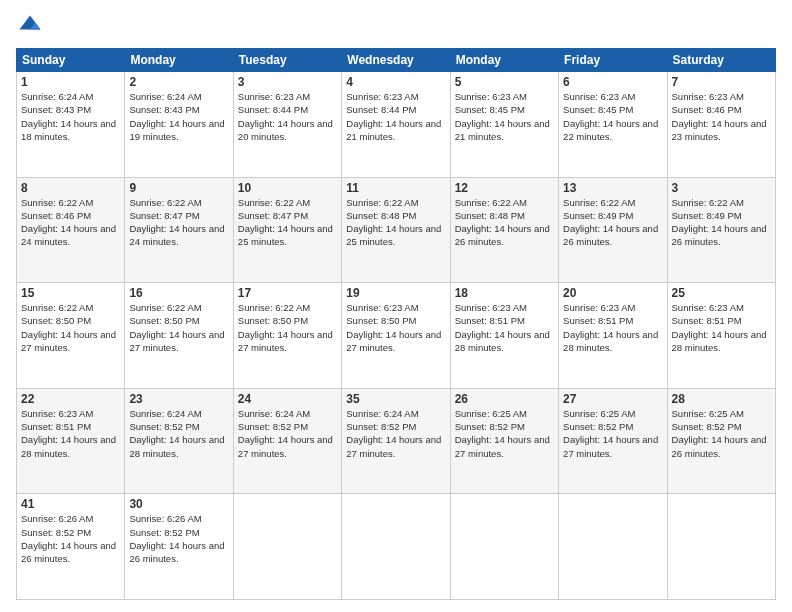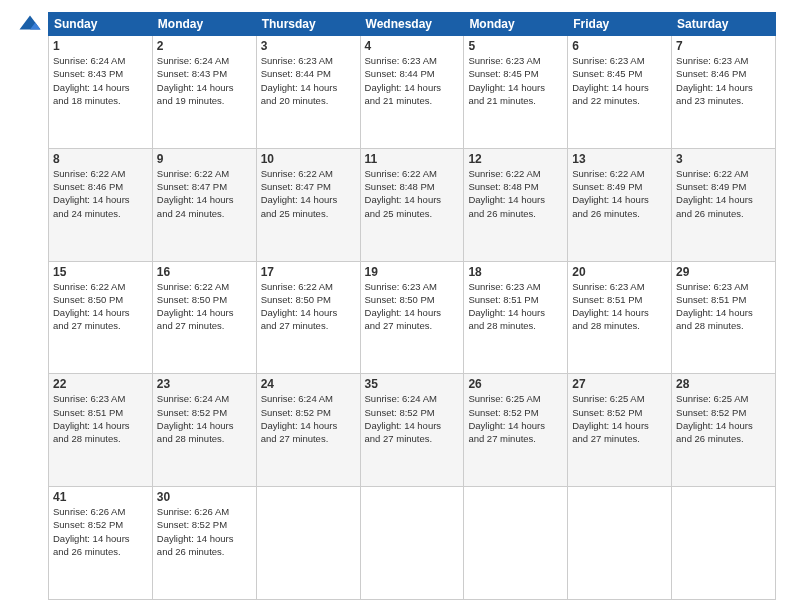--- a/index.html
+++ b/index.html
@@ -9,21 +9,21 @@
       background: #fff;
       font-family: Arial, sans-serif;
       font-size: 11px;
       overflow: hidden;
     }
     .page {
       width: 792px;
       height: 612px;
       padding: 12px 16px;
       display: flex;
-      flex-direction: row;
+      flex-direction: column;
     }
     .header {
       display: flex;
       justify-content: space-between;
       align-items: flex-start;
       margin-bottom: 8px;
     }
     .logo {
       display: flex;
       align-items: center;
@@ -121,21 +121,21 @@
       <div class="month-title"></div>
       <div class="location"></div>
     </div>
   </div>
 
   <table class="calendar-table">
     <thead>
       <tr id="header-row">
           <th>Sunday</th>
           <th>Monday</th>
-          <th>Thursday</th>
+          <th>Tuesday</th>
           <th>Wednesday</th>
           <th>Monday</th>
           <th>Friday</th>
           <th>Saturday</th>
         </tr>
     </thead>
     <tbody id="calendar-body">
         <tr>
           <td>
         <span class="day-num">1</span>
@@ -215,21 +215,21 @@
       </td>
           <td>
         <span class="day-num">18</span>
         <span class="day-detail">Sunrise: 6:23 AM<br>Sunset: 8:51 PM<br>Daylight: 14 hours and 28 minutes.</span>
       </td>
           <td>
         <span class="day-num">20</span>
         <span class="day-detail">Sunrise: 6:23 AM<br>Sunset: 8:51 PM<br>Daylight: 14 hours and 28 minutes.</span>
       </td>
           <td>
-        <span class="day-num">29</span>
+        <span class="day-num">25</span>
         <span class="day-detail">Sunrise: 6:23 AM<br>Sunset: 8:51 PM<br>Daylight: 14 hours and 28 minutes.</span>
       </td>
         </tr>
         <tr>
           <td>
         <span class="day-num">22</span>
         <span class="day-detail">Sunrise: 6:23 AM<br>Sunset: 8:51 PM<br>Daylight: 14 hours and 28 minutes.</span>
       </td>
           <td>
         <span class="day-num">23</span>

